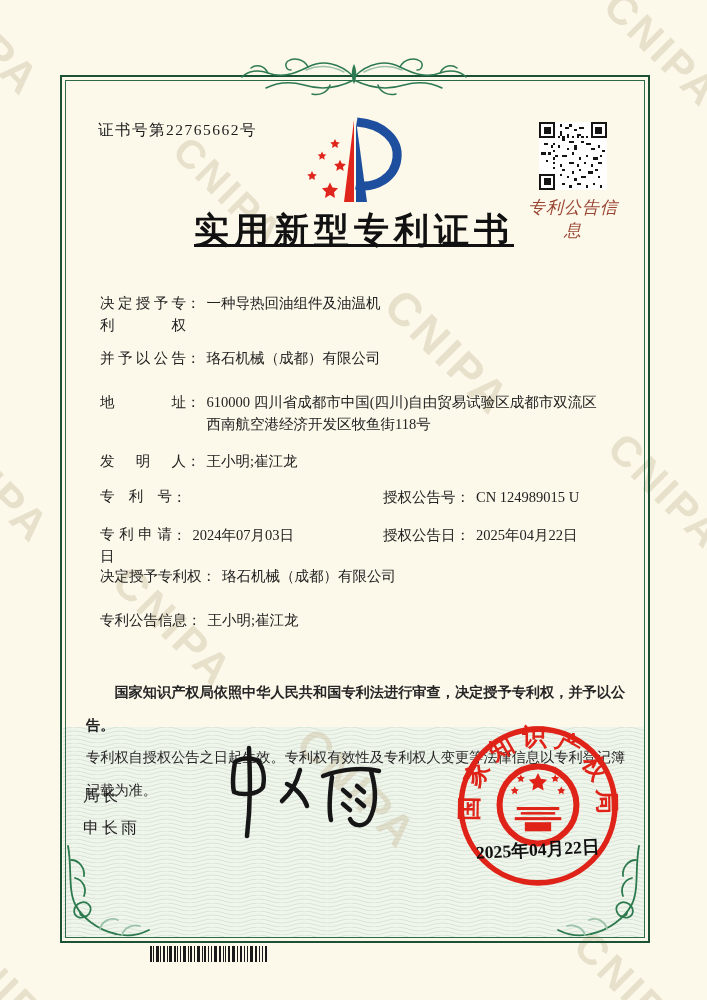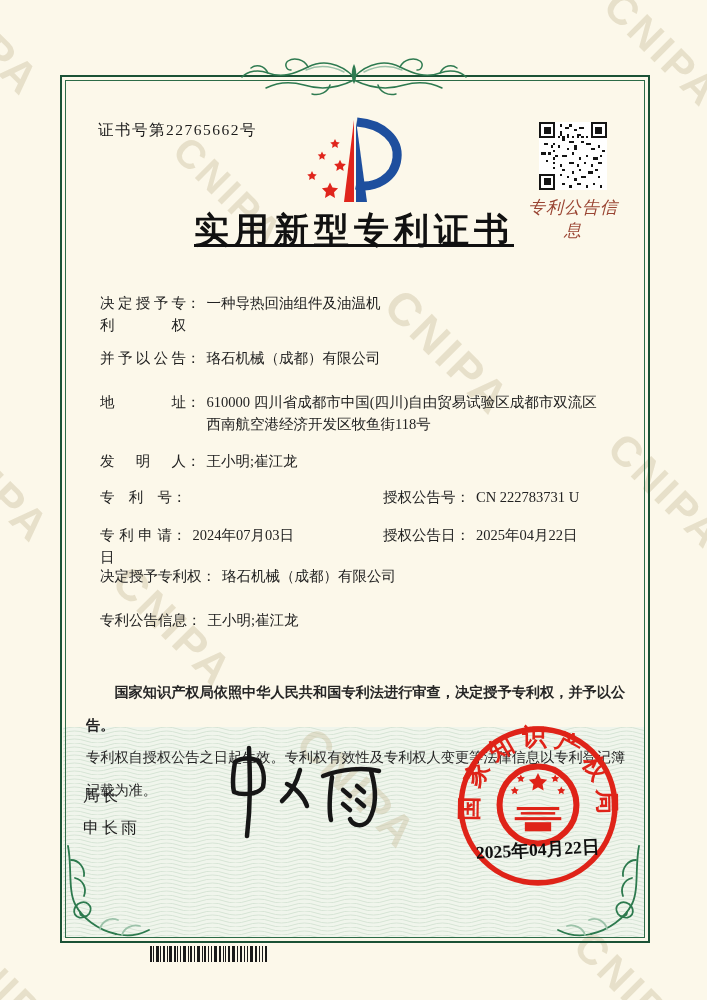--- a/index.html
+++ b/index.html
@@ -19,21 +19,21 @@
   .content{position:absolute;inset:0;z-index:4;}
   .cert-no{position:absolute;left:98px;top:120px;font-size:15.5px;letter-spacing:1.5px;color:#1c1c1c;}
   .logo{position:absolute;left:283px;top:106px;line-height:0;}
   .qr{position:absolute;left:539px;top:122px;line-height:0;}
   .qr-cap{position:absolute;left:527px;top:196px;width:92px;text-align:center;
           font-size:17px;color:#9a4533;letter-spacing:1px;font-style:italic;}
   .title{position:absolute;left:60px;top:207px;width:588px;text-align:center;
          font-size:35px;font-weight:700;letter-spacing:5px;color:#111;text-decoration:underline;}
   .frow{position:absolute;left:100px;width:520px;font-size:14.5px;line-height:1.55;display:flex;align-items:flex-start;}
   .jl{display:inline-block;width:86px;text-align:justify;text-align-last:justify;flex:none;}
-  .jl5{display:inline-block;width:72px;text-align:justify;text-align-last:justify;flex:none;}
+  .jl5{display:inline-block;width:72px;text-align:justify;text-align-last:justify;flex:none;font-family:Liberation Mono, monospace;}
   .colon{flex:none;}
   .fval{margin-left:6px;}
   .rcol{position:absolute;left:283px;top:0;display:flex;}
   .statement{position:absolute;left:86px;top:676px;width:540px;font-size:14.2px;
              line-height:2.3;color:#262626;}
   .statement .ind{text-indent:2em;font-weight:bold;}
   .sig-label{position:absolute;left:83px;font-family:Liberation Serif, serif;
              font-size:16px;font-weight:500;letter-spacing:3px;color:#1d1d1d;}
   .signature{position:absolute;left:205px;top:740px;line-height:0;}
   .seal{position:absolute;left:452px;top:720px;line-height:0;}
@@ -243,21 +243,21 @@
       <span class="jl">发明人</span>
         <span class="colon">：</span>
       <span class="fval">王小明;崔江龙</span>
     </div>
     <div class="frow" style="top:486px">
       <span class="jl5">专利号</span>
         <span class="colon">：</span>
       <span class="rcol">
         <span>授权公告号</span>
           <span class="colon">：</span>
-        <span class="fval">CN 222783731 U</span>
+        <span class="fval">CN 124989015 U</span>
       </span>
     </div>
     <div class="frow" style="top:524px">
       <span class="jl5">专利申请日</span>
         <span class="colon">：</span>
       <span class="fval">2024年07月03日</span>
       <span class="rcol">
         <span>授权公告日</span>
           <span class="colon">：</span>
         <span class="fval">2025年04月22日</span>

